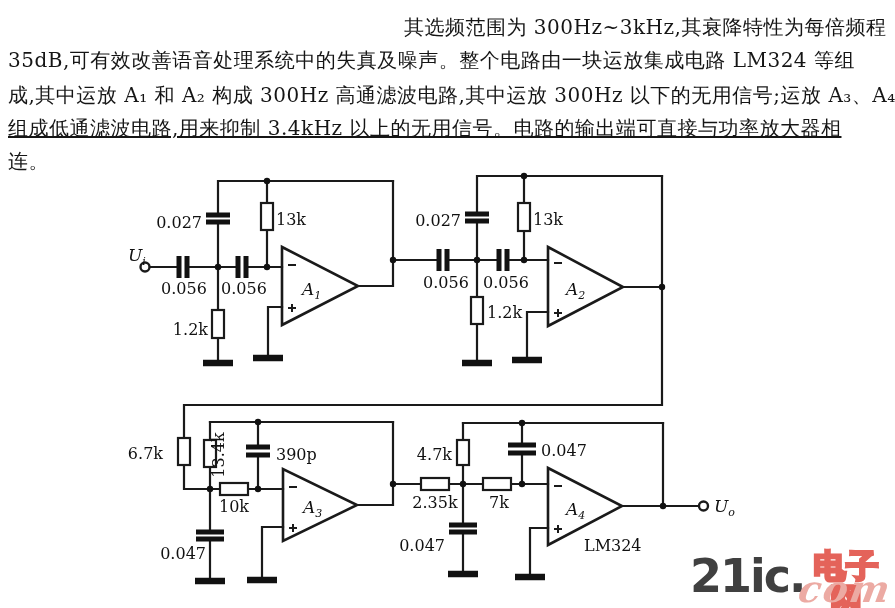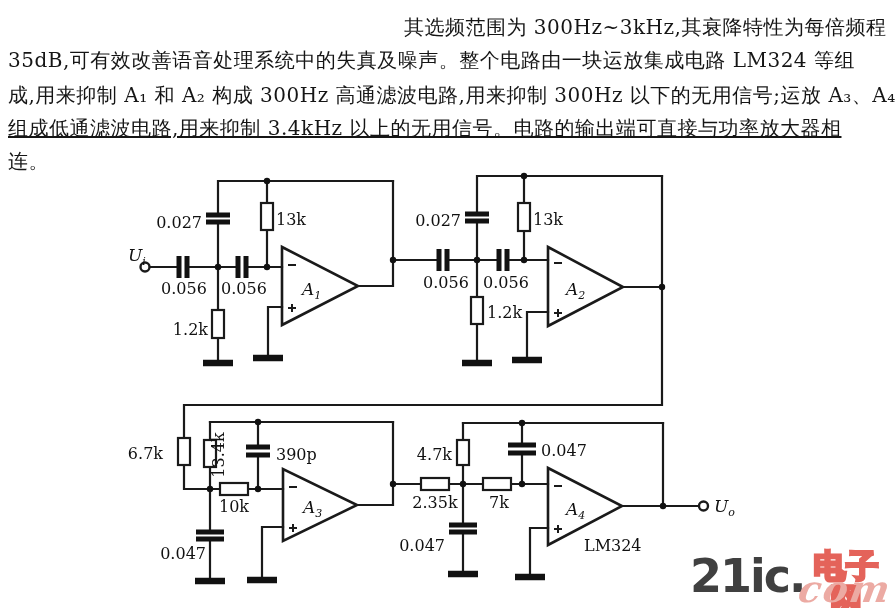--- a/index.html
+++ b/index.html
@@ -33,21 +33,21 @@
           font-size:37px;line-height:38px;letter-spacing:2px;color:#ecaaa3;transform:skewX(-10deg);}
 </style>
 </head>
 <body>
 
 <div class="page">
 
   <div>
     <div class="pline" style="left:404px;top:15px;">其选频范围为 300Hz~3kHz,其衰降特性为每倍频程</div>
     <div class="pline" style="left:8px;top:48px;">35dB,可有效改善语音处理系统中的失真及噪声。整个电路由一块运放集成电路 LM324 等组</div>
-    <div class="pline" style="left:8px;top:83px;">成,用来抑制 A₁ 和 A₂ 构成 300Hz 高通滤波电路,用来抑制 300Hz 以下的无用信号;运放 A₃、A₄</div>
+    <div class="pline" style="left:8px;top:83px;">成,其中运放 A₁ 和 A₂ 构成 300Hz 高通滤波电路,其中运放 300Hz 以下的无用信号;运放 A₃、A₄</div>
     <div class="pline" style="left:8px;top:116px;text-decoration:underline;">组成低通滤波电路,用来抑制 3.4kHz 以上的无用信号。电路的输出端可直接与功率放大器相</div>
     <div class="pline" style="left:8px;top:149px;">连。</div>
   </div>
 
   <svg class="schematic" viewBox="0 0 895 440">
 
     <g>
       <g class="w">
         <path d="M149.5,99 H179 M187,99 H238 M246,99 H282"></path>
         <path d="M218,99 V54 M218,47 V13 M218,13 H393"></path>

